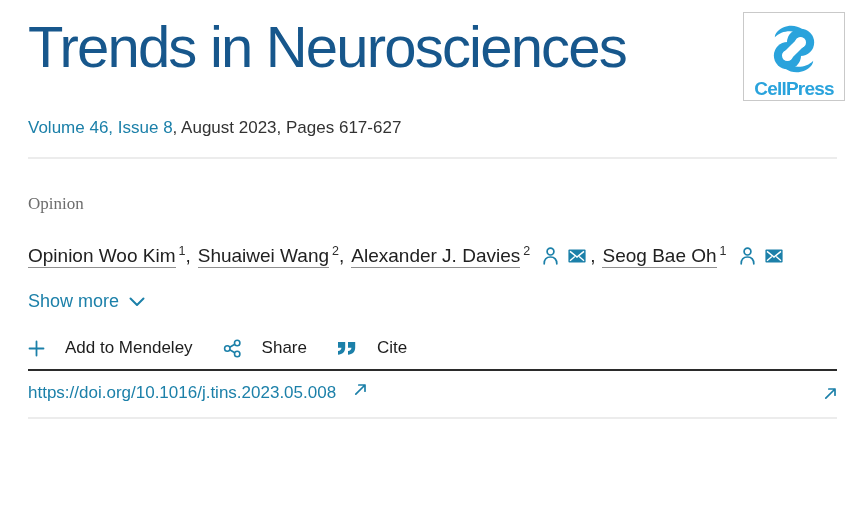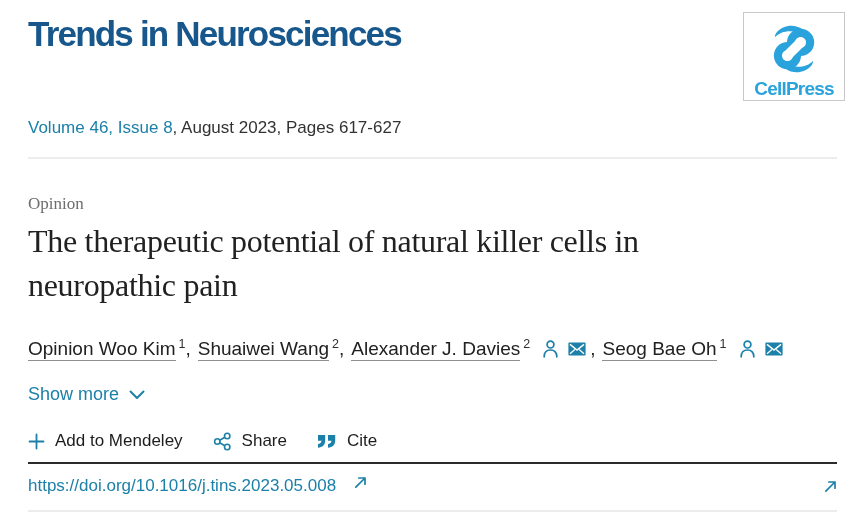--- a/index.html
+++ b/index.html
@@ -8,21 +8,21 @@
     width: 865px; height: 528px;
     font-family: "Liberation Sans", sans-serif;
     overflow: hidden;
     color: var(--text_dark);
   }
   .page { width: 865px; height: 528px; padding: 0 28px; position: relative; background:#fff; }
 
   
   .header-row { display: flex; justify-content: space-between; align-items: flex-start; padding-top: 10px; }
   .journal-title {
-    font-size: 35px; font-weight: bold; letter-spacing: -1.8px;
+    font-size: 58px; font-weight: normal; letter-spacing: -1.8px;
     color: var(--navy); line-height: 1.15; margin-top: 4px; cursor: pointer;
   }
   .logo-box {
     width: 102px; height: 89px; border: 1px solid #c9c9c9; background: #fff;
     display: flex; flex-direction: column; align-items: center; justify-content: flex-start;
     margin-right: -8px; margin-top: 2px; cursor: pointer; flex-shrink: 0;
   }
   .logo-box svg.cp-icon { margin-top: 6px; }
   .cp-text { font-size: 19px; font-weight: bold; color: var(--cellpress_blue); letter-spacing: -0.8px; margin-top: -1px; }
 
@@ -48,21 +48,21 @@
   .author sup { font-size: 12.5px; margin-left: 3px; color: #2e2e2e; }
   .sep { margin-right: 7px; }
   .a-icon { margin-left: 9px; cursor: pointer; display: inline-flex; align-items: center; }
   .a-icon.first { margin-left: 12px; }
 
   
   .show-more { margin-top: 24px; display: inline-flex; align-items: center; gap: 10px; color: var(--teal); font-size: 18px; cursor: pointer; }
 
   
   .actions { margin-top: 26px; display: flex; align-items: center; font-size: 17px; color: #1d1d1d; }
-  .action { display: inline-flex; align-items: center; gap: 10px; margin-right: 30px; cursor: pointer; }
+  .action { display: inline-flex; align-items: center; gap: 20px; margin-right: 30px; cursor: pointer; }
 
   
   .footer-row { margin-top: 12px; display: flex; justify-content: space-between; align-items: center; font-size: 17px; }
   .footer-link { color: var(--teal); cursor: pointer; display: inline-flex; gap: 18px; text-decoration: none; }
 
   svg { display: block; }
 </style>
 </head>
 <body>
 
@@ -91,21 +91,20 @@
 
   
   <div class="volume-line">
     <span class="link">Volume 46, Issue 8</span><span>, August 2023, Pages 617-627</span>
   </div>
 
   <hr class="divider">
 
   
   <div class="article-type">Opinion</div>
-  <h1 class="article-title">The therapeutic potential of natural killer cells in neuropathic pain</h1>
 
   
   <div class="authors">
     <span class="author"><span class="nm">Opinion Woo Kim</span><sup>1</sup></span>
       <span class="sep">, </span>
 
     <span class="author"><span class="nm">Shuaiwei Wang</span><sup>2</sup></span>
       <span class="sep">, </span>
 
     <span class="author"><span class="nm">Alexander J. Davies</span><sup>2</sup></span>

